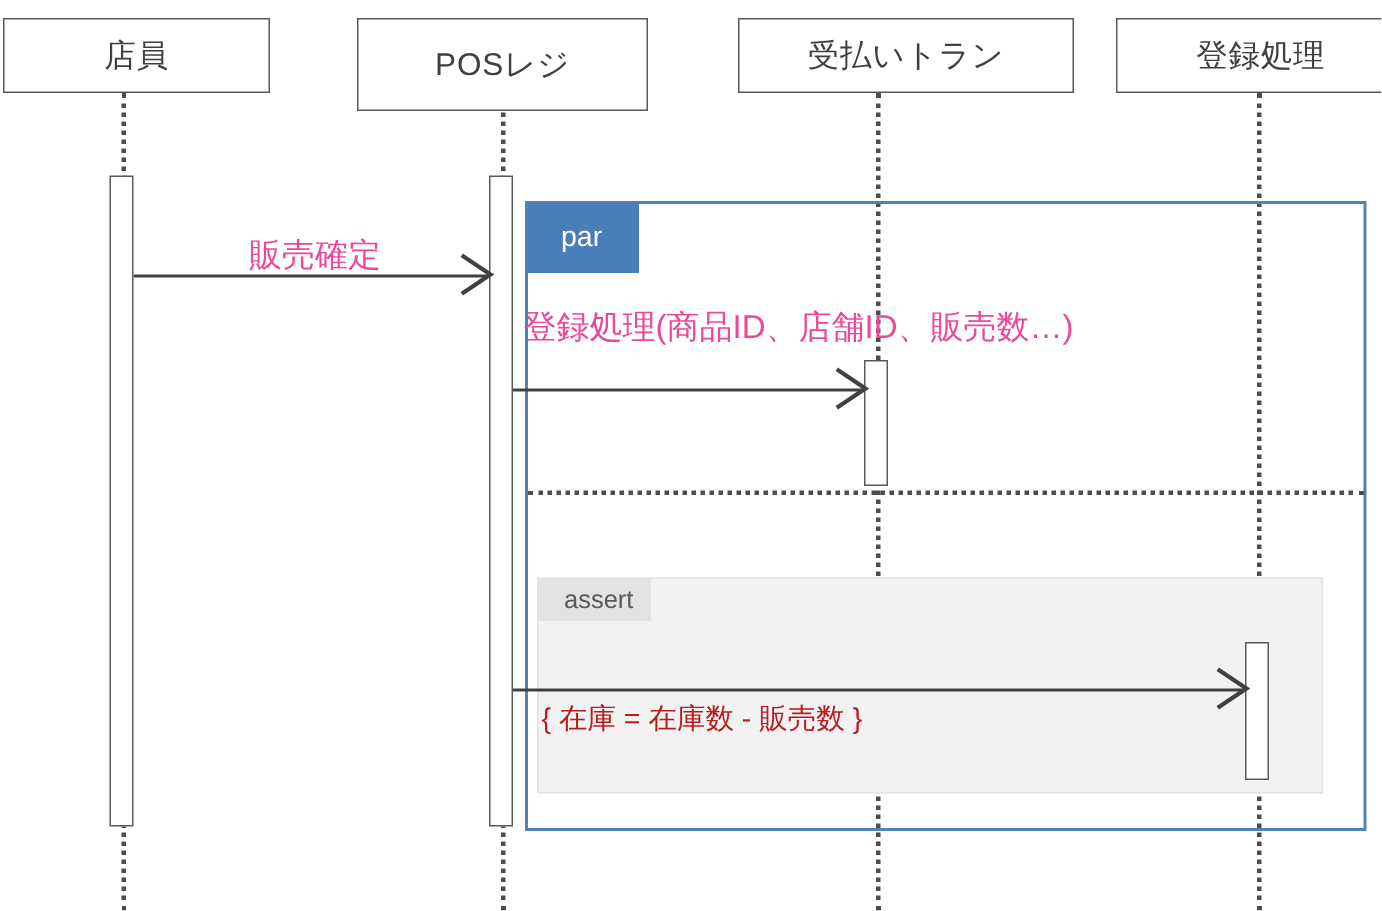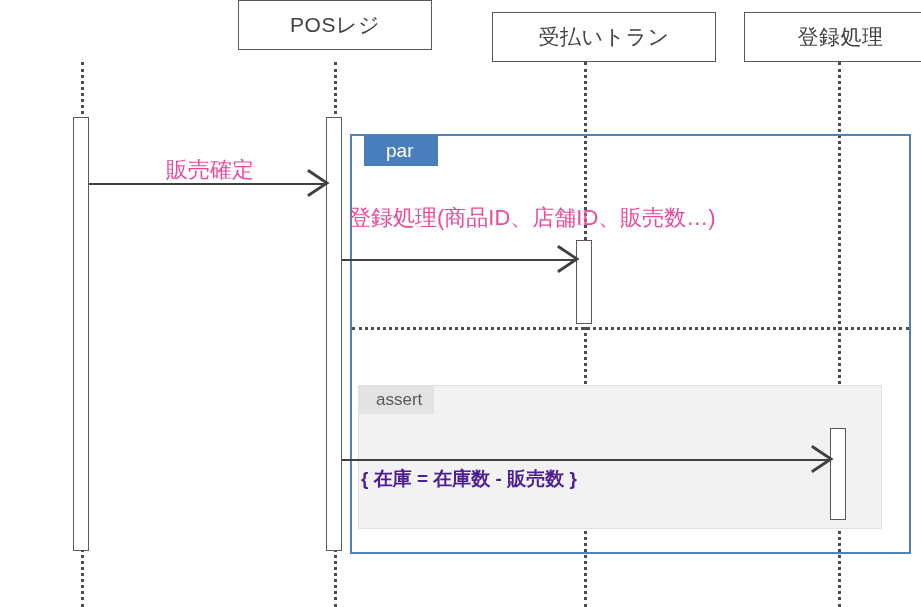--- a/index.html
+++ b/index.html
@@ -107,48 +107,50 @@
   .msg-arrowhead svg { display: block; }
   .msg-label {
     position: absolute;
     color: #ec4899;
     font-size: 22px;
     white-space: nowrap;
     z-index: 7;
   }
   .constraint-label {
     position: absolute;
-    color: #4c1d95;
+    color: #b91c1c;
     font-size: 19px;
     white-space: nowrap;
     z-index: 7;
-    font-weight: bold;
   }
 </style>
 </head>
 <body>
 
 <div id="diagram">
 
   <div class="lifeline" style="left:81px; top:62px; height:545px;"></div>
   <div class="lifeline" style="left:334px; top:62px; height:545px;"></div>
   <div class="lifeline" style="left:584px; top:62px; height:545px;"></div>
   <div class="lifeline" style="left:838px; top:62px; height:545px;"></div>
 
   <div class="fragment-assert" style="left:358px; top:385px; width:524px; height:144px;"></div>
 
   <div class="fragment-par" style="left:350px; top:134px; width:561px; height:420px;"></div>
 
   <div class="fragment-divider" style="left:352px; top:327px; width:557px;"></div>
 
-  <div class="fragment-par-label" style="left:364px; top:135px; width:74px; height:31px;">par</div>
+  <div class="fragment-par-label" style="left:352px; top:135px; width:74px; height:47px;">par</div>
 
   <div class="fragment-assert-label" style="left:358px; top:386px; width:76px; height:28px;">assert</div>
 
-  <div class="lifeline-head" style="left:238px; top:0; width:194px; height:50px;">
+  <div class="lifeline-head" style="left:2px; top:12px; width:178px; height:50px;">
+    <span>店員</span>
+  </div>
+  <div class="lifeline-head" style="left:238px; top:12px; width:194px; height:62px;">
     <span>POSレジ</span>
   </div>
   <div class="lifeline-head" style="left:492px; top:12px; width:224px; height:50px;">
     <span>受払いトラン</span>
   </div>
   <div class="lifeline-head" style="left:744px; top:12px; width:193px; height:50px;">
     <span>登録処理</span>
   </div>
 
   <div class="activation" style="left:73px; top:117px; width:16px; height:434px;"></div>

